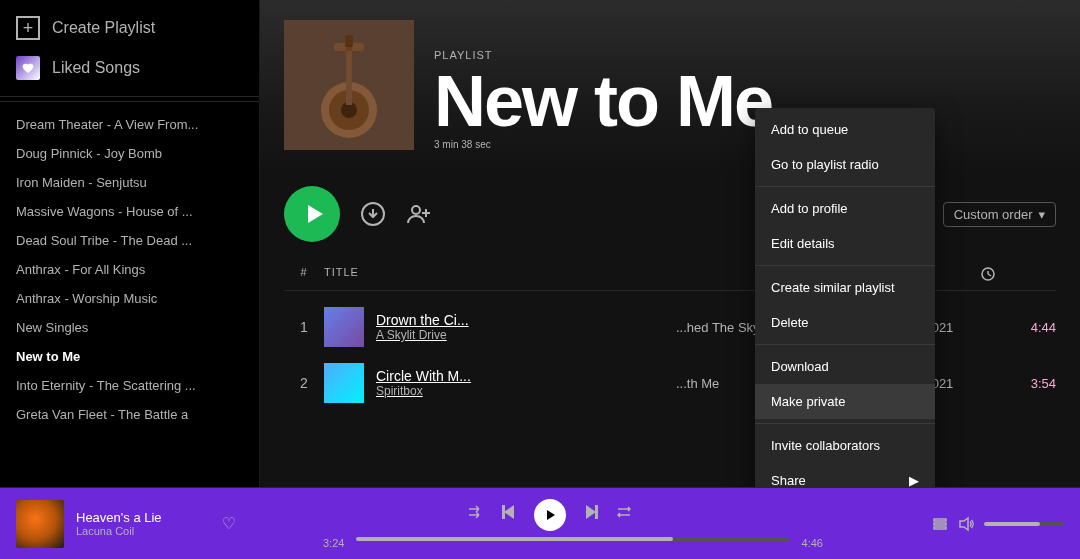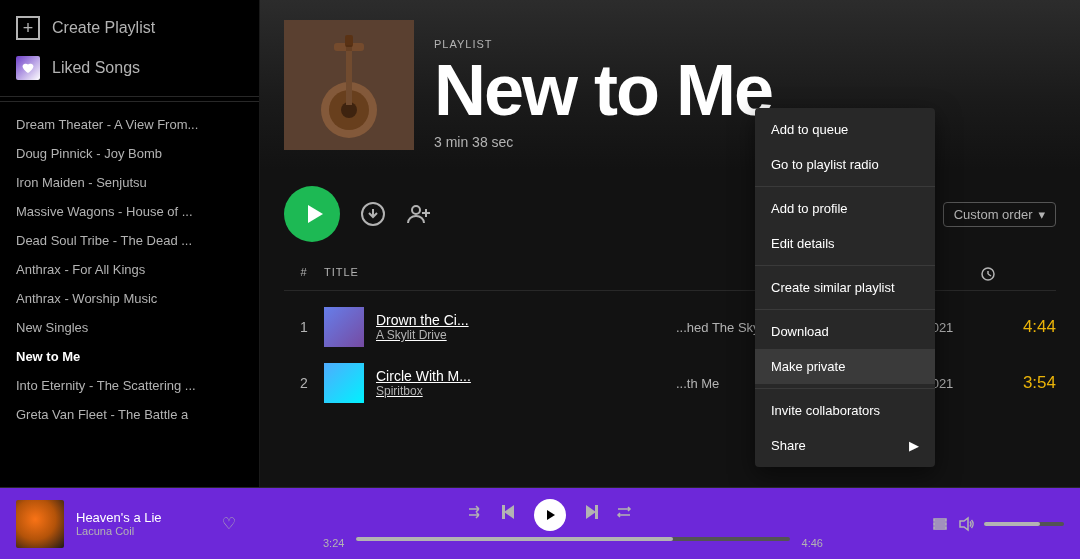--- a/index.html
+++ b/index.html
@@ -150,23 +150,23 @@
 
     .playlist-title-large {
       font-size: 72px;
       font-weight: 900;
       line-height: 1;
       color: #fff;
       letter-spacing: -2px;
     }
 
     .playlist-meta {
-      font-size: 14px;
-      color: #b3b3b3;
-      margin-top: 8px;
+      font-size: 10px;
+      color: #b3b3b3;
+      margin-top: 2px;
     }
 
     .playlist-controls {
       display: flex;
       align-items: center;
       gap: 20px;
       padding: 16px 24px;
       background: #121212;
     }
 
@@ -281,22 +281,22 @@
       font-size: 13px;
       color: #b3b3b3;
     }
 
     .track-date {
       font-size: 13px;
       color: #b3b3b3;
     }
 
     .track-duration {
-      font-size: 17px;
-      color: #eab308;
+      font-size: 13px;
+      color: #f9a8d4;
       text-align: right;
     }
 
     
     .context-menu {
       position: absolute;
       top: 108px;
       left: 495px;
       width: 180px;
       background: #282828;
@@ -576,20 +576,21 @@
     </div>
 
     <div class="context-menu" id="context-menu">
     <div class="context-menu-item">Add to queue</div>
         <div class="context-menu-item">Go to playlist radio</div>
         <div class="context-menu-divider"></div>
         <div class="context-menu-item">Add to profile</div>
         <div class="context-menu-item">Edit details</div>
         <div class="context-menu-divider"></div>
         <div class="context-menu-item">Create similar playlist</div>
+        <div class="context-menu-item">Delete</div>
         <div class="context-menu-divider"></div>
         <div class="context-menu-item">Download</div>
         <div class="context-menu-item highlighted">Make private</div>
         <div class="context-menu-divider"></div>
         <div class="context-menu-item">Invite collaborators</div>
         <div class="context-menu-item">
           <span>Share</span>
           <span>▶</span>
         </div>
       </div>

